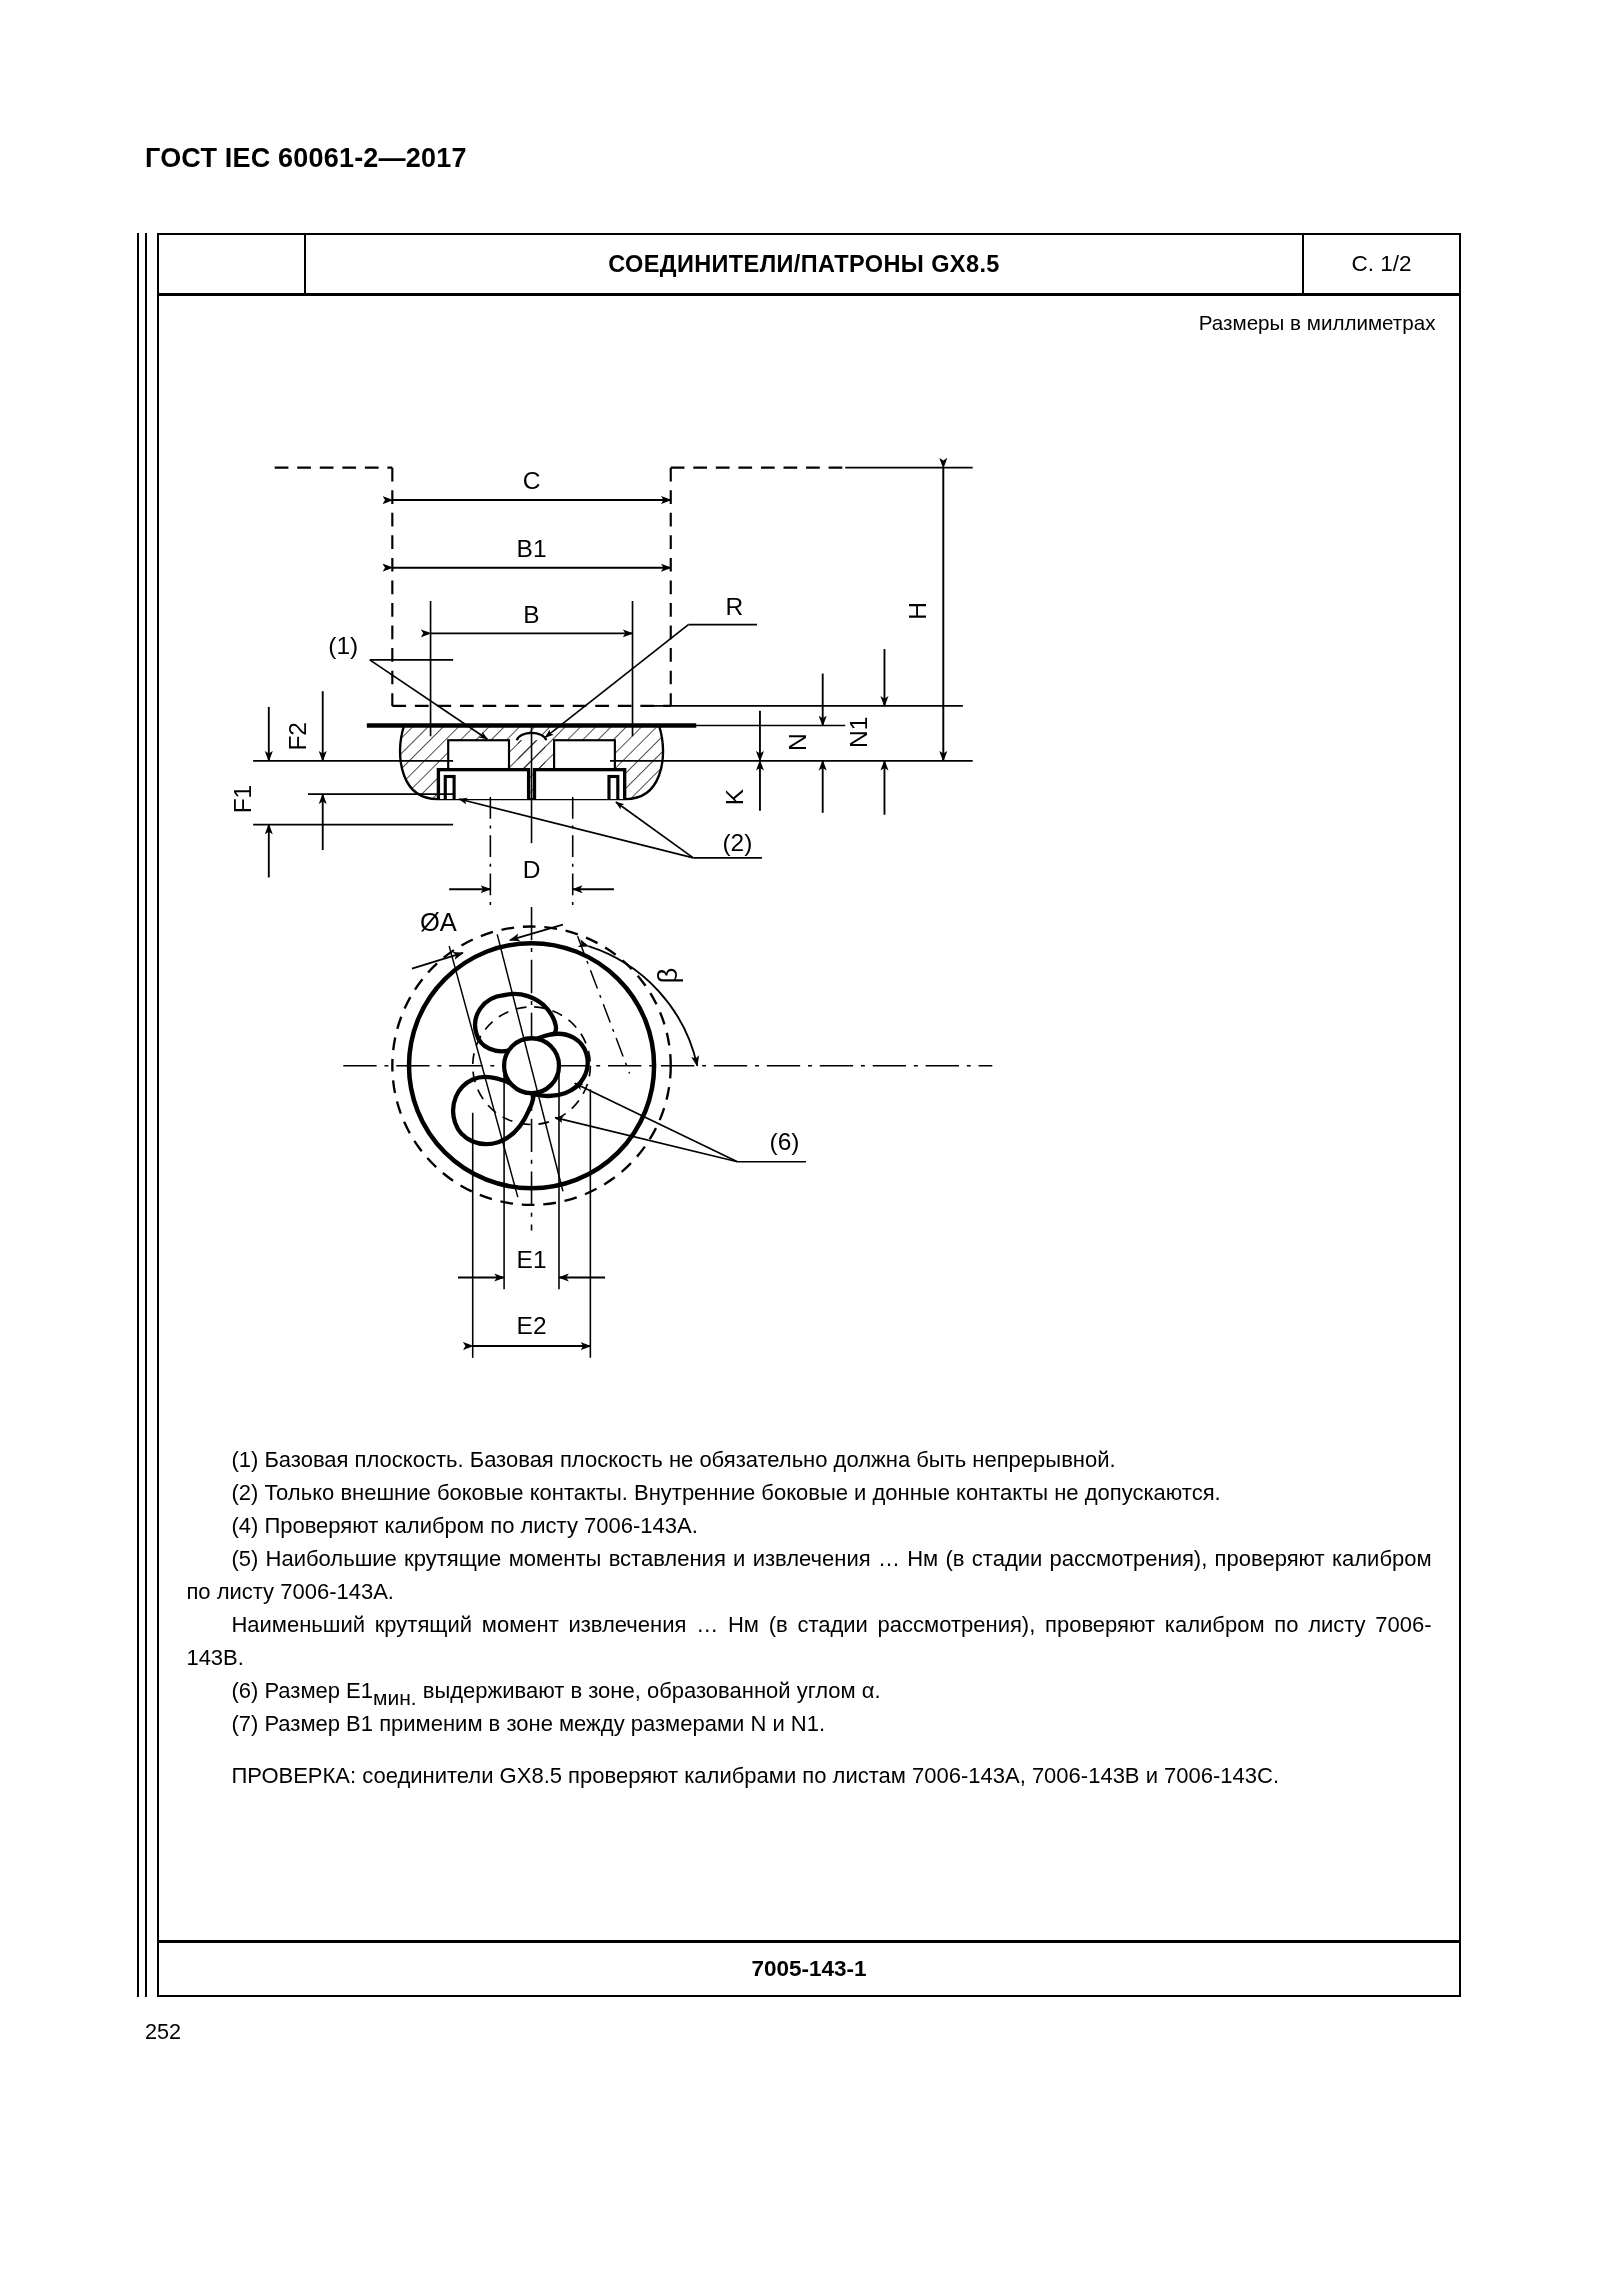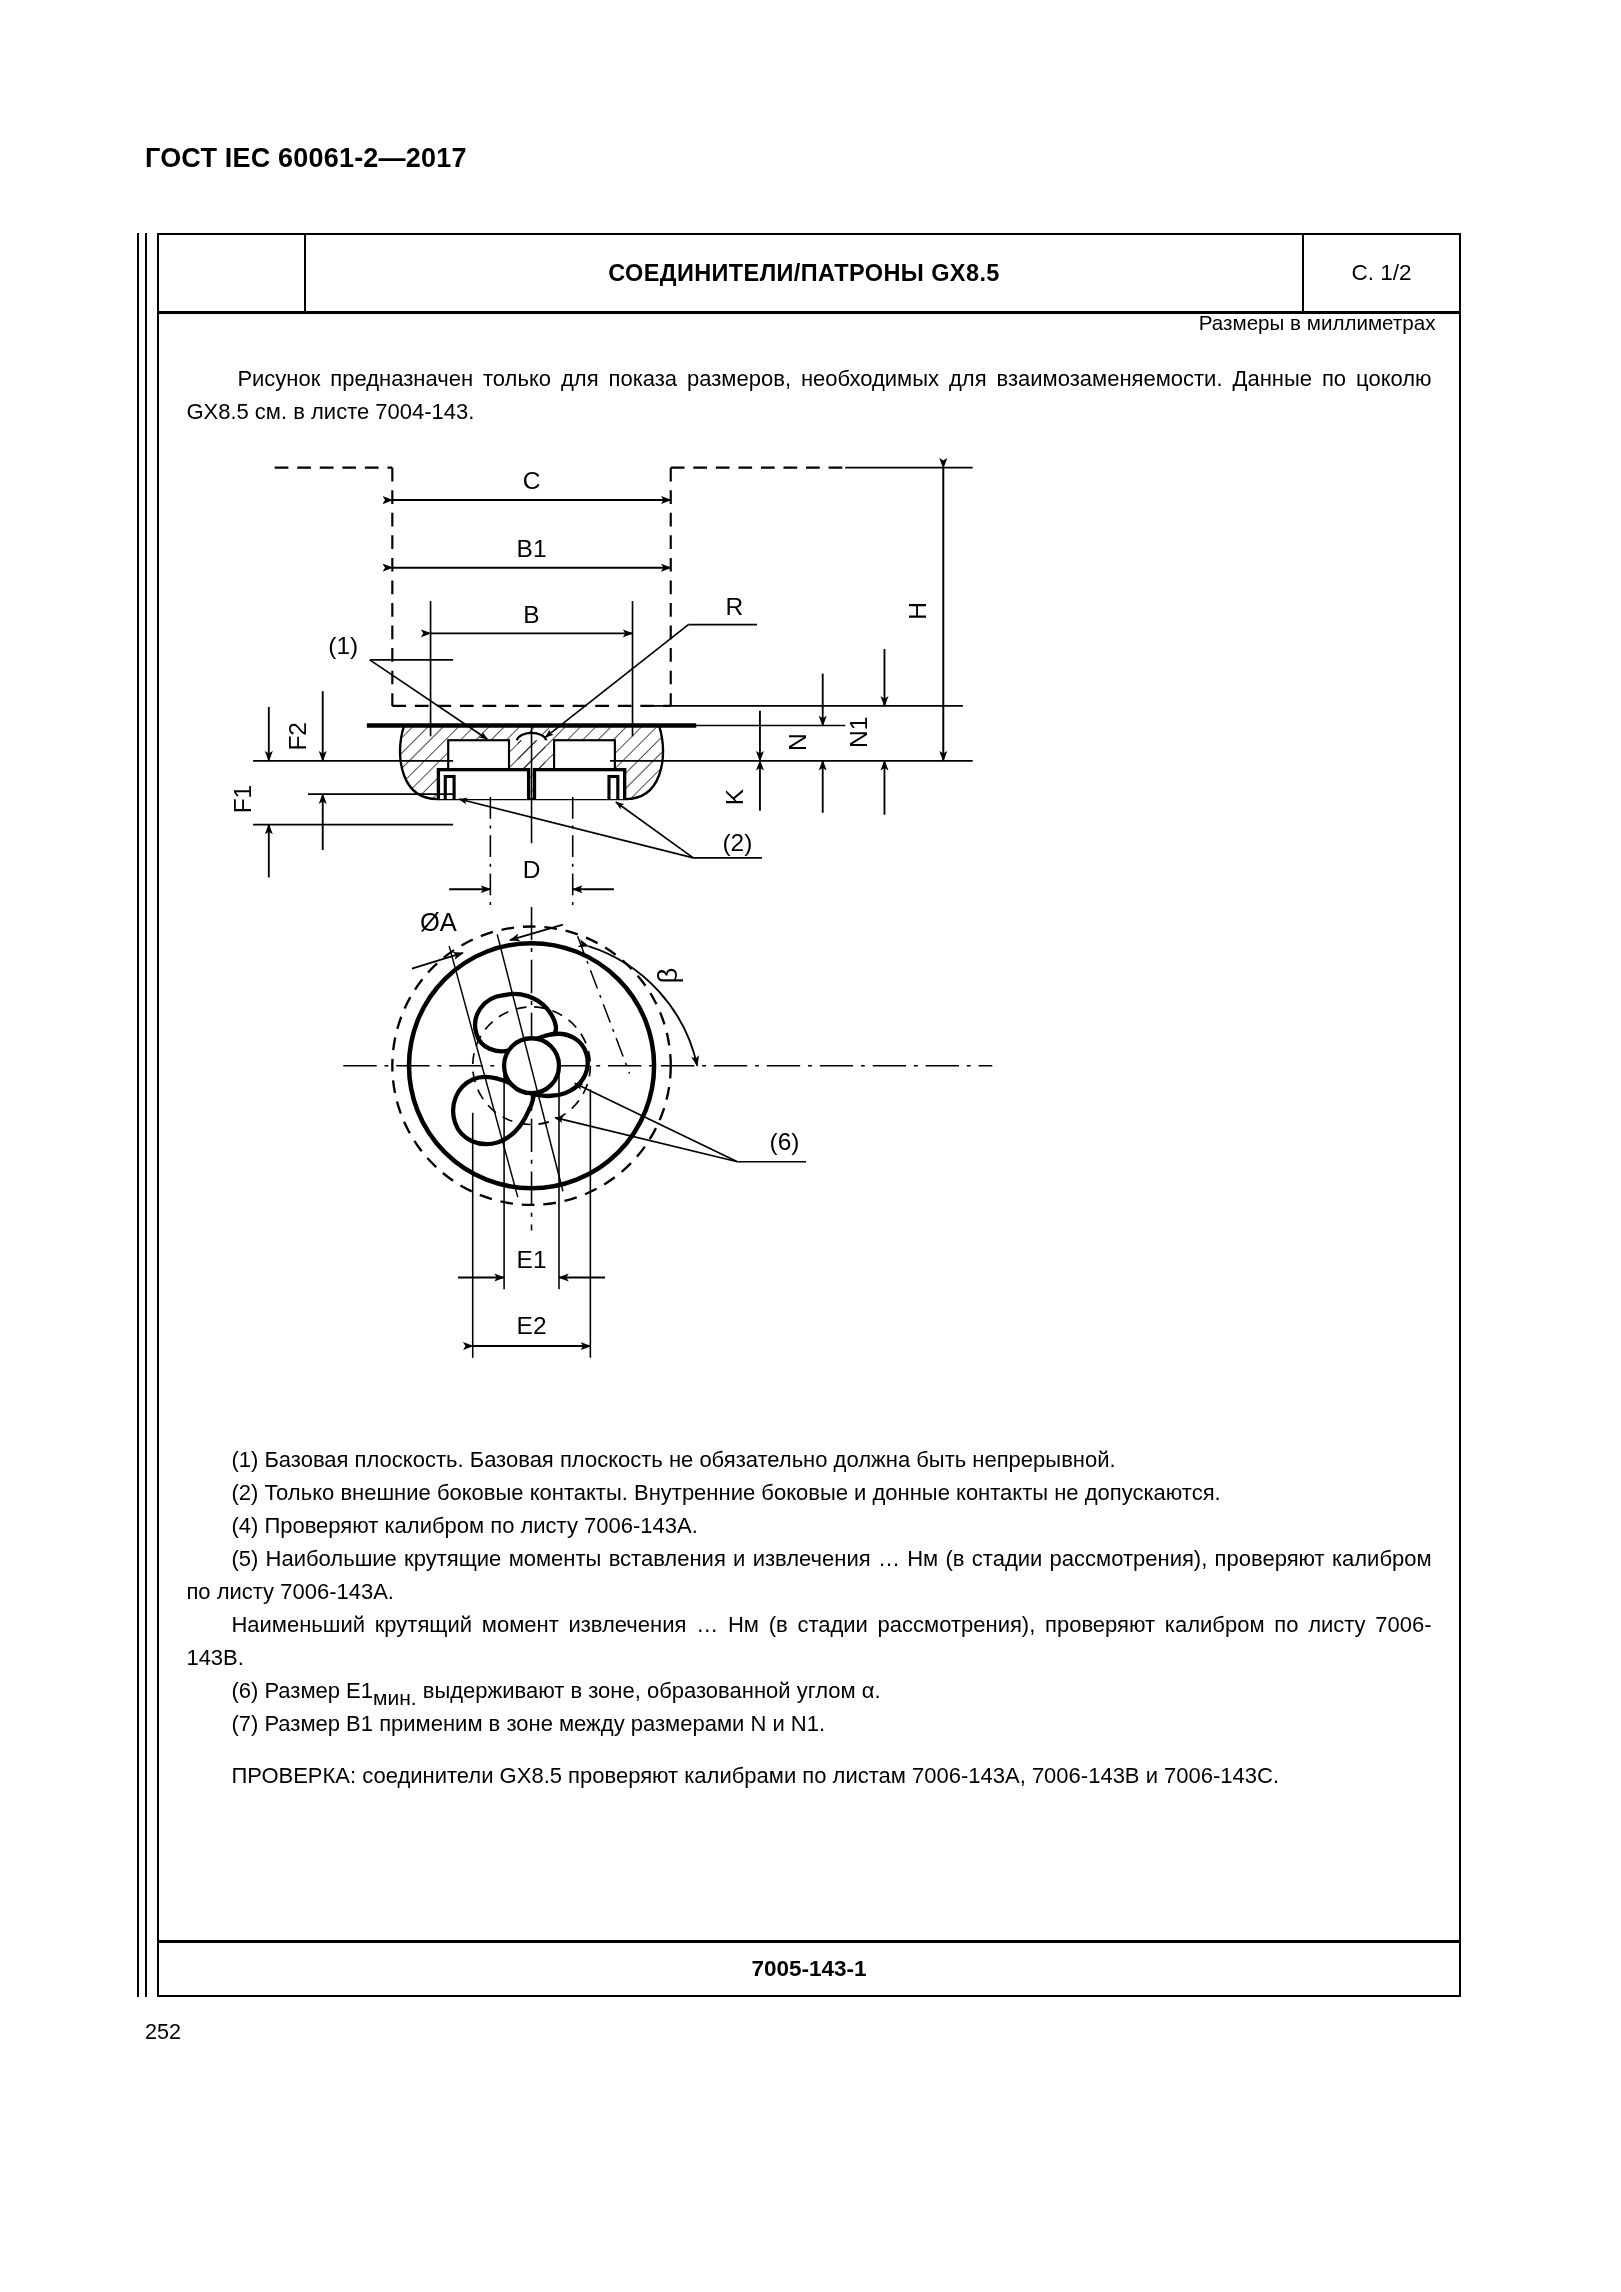--- a/index.html
+++ b/index.html
@@ -47,21 +47,21 @@
     box-sizing: border-box;
     background: #fff;
   }
 
   
   .title-band {
     position: absolute;
     left: 0;
     top: 0;
     width: 100%;
-    height: 79px;
+    height: 61px;
     box-sizing: border-box;
     border-bottom: 3.9px solid #000;
     display: flex;
     align-items: stretch;
     text-align: center;
   }
   .title-cell-left {
     width: 147px;
     border-right: 2.9px solid #000;
     box-sizing: border-box;
@@ -171,21 +171,20 @@
 <div class="frame">
 
   <div class="title-band">
     <div class="title-cell-left"></div>
     <div class="title-cell-mid">СОЕДИНИТЕЛИ/ПАТРОНЫ GX8.5</div>
     <div class="title-cell-right">С. 1/2</div>
   </div>
 
   <div class="units-note">Размеры в миллиметрах</div>
 
-  <div class="intro">Рисунок предназначен только для показа размеров, необходимых для взаимозаменяемости. Данные по цоколю GX8.5 см. в листе 7004-143.</div>
 
   <div class="drawing">
     <svg width="1298" height="961" viewBox="0 0 1324 980">
       <defs>
         <marker id="arr" markerWidth="11" markerHeight="9" refX="10" refY="4.5" orient="auto" markerUnits="userSpaceOnUse">
           <path d="M0,0.4 L11,4.5 L0,8.6 L2.6,4.5 Z" fill="#000"></path>
         </marker>
         <marker id="arrS" markerWidth="9" markerHeight="7.5" refX="8.4" refY="3.75" orient="auto" markerUnits="userSpaceOnUse">
           <path d="M0,0.3 L9,3.75 L0,7.2 L2.1,3.75 Z" fill="#000"></path>
         </marker>

